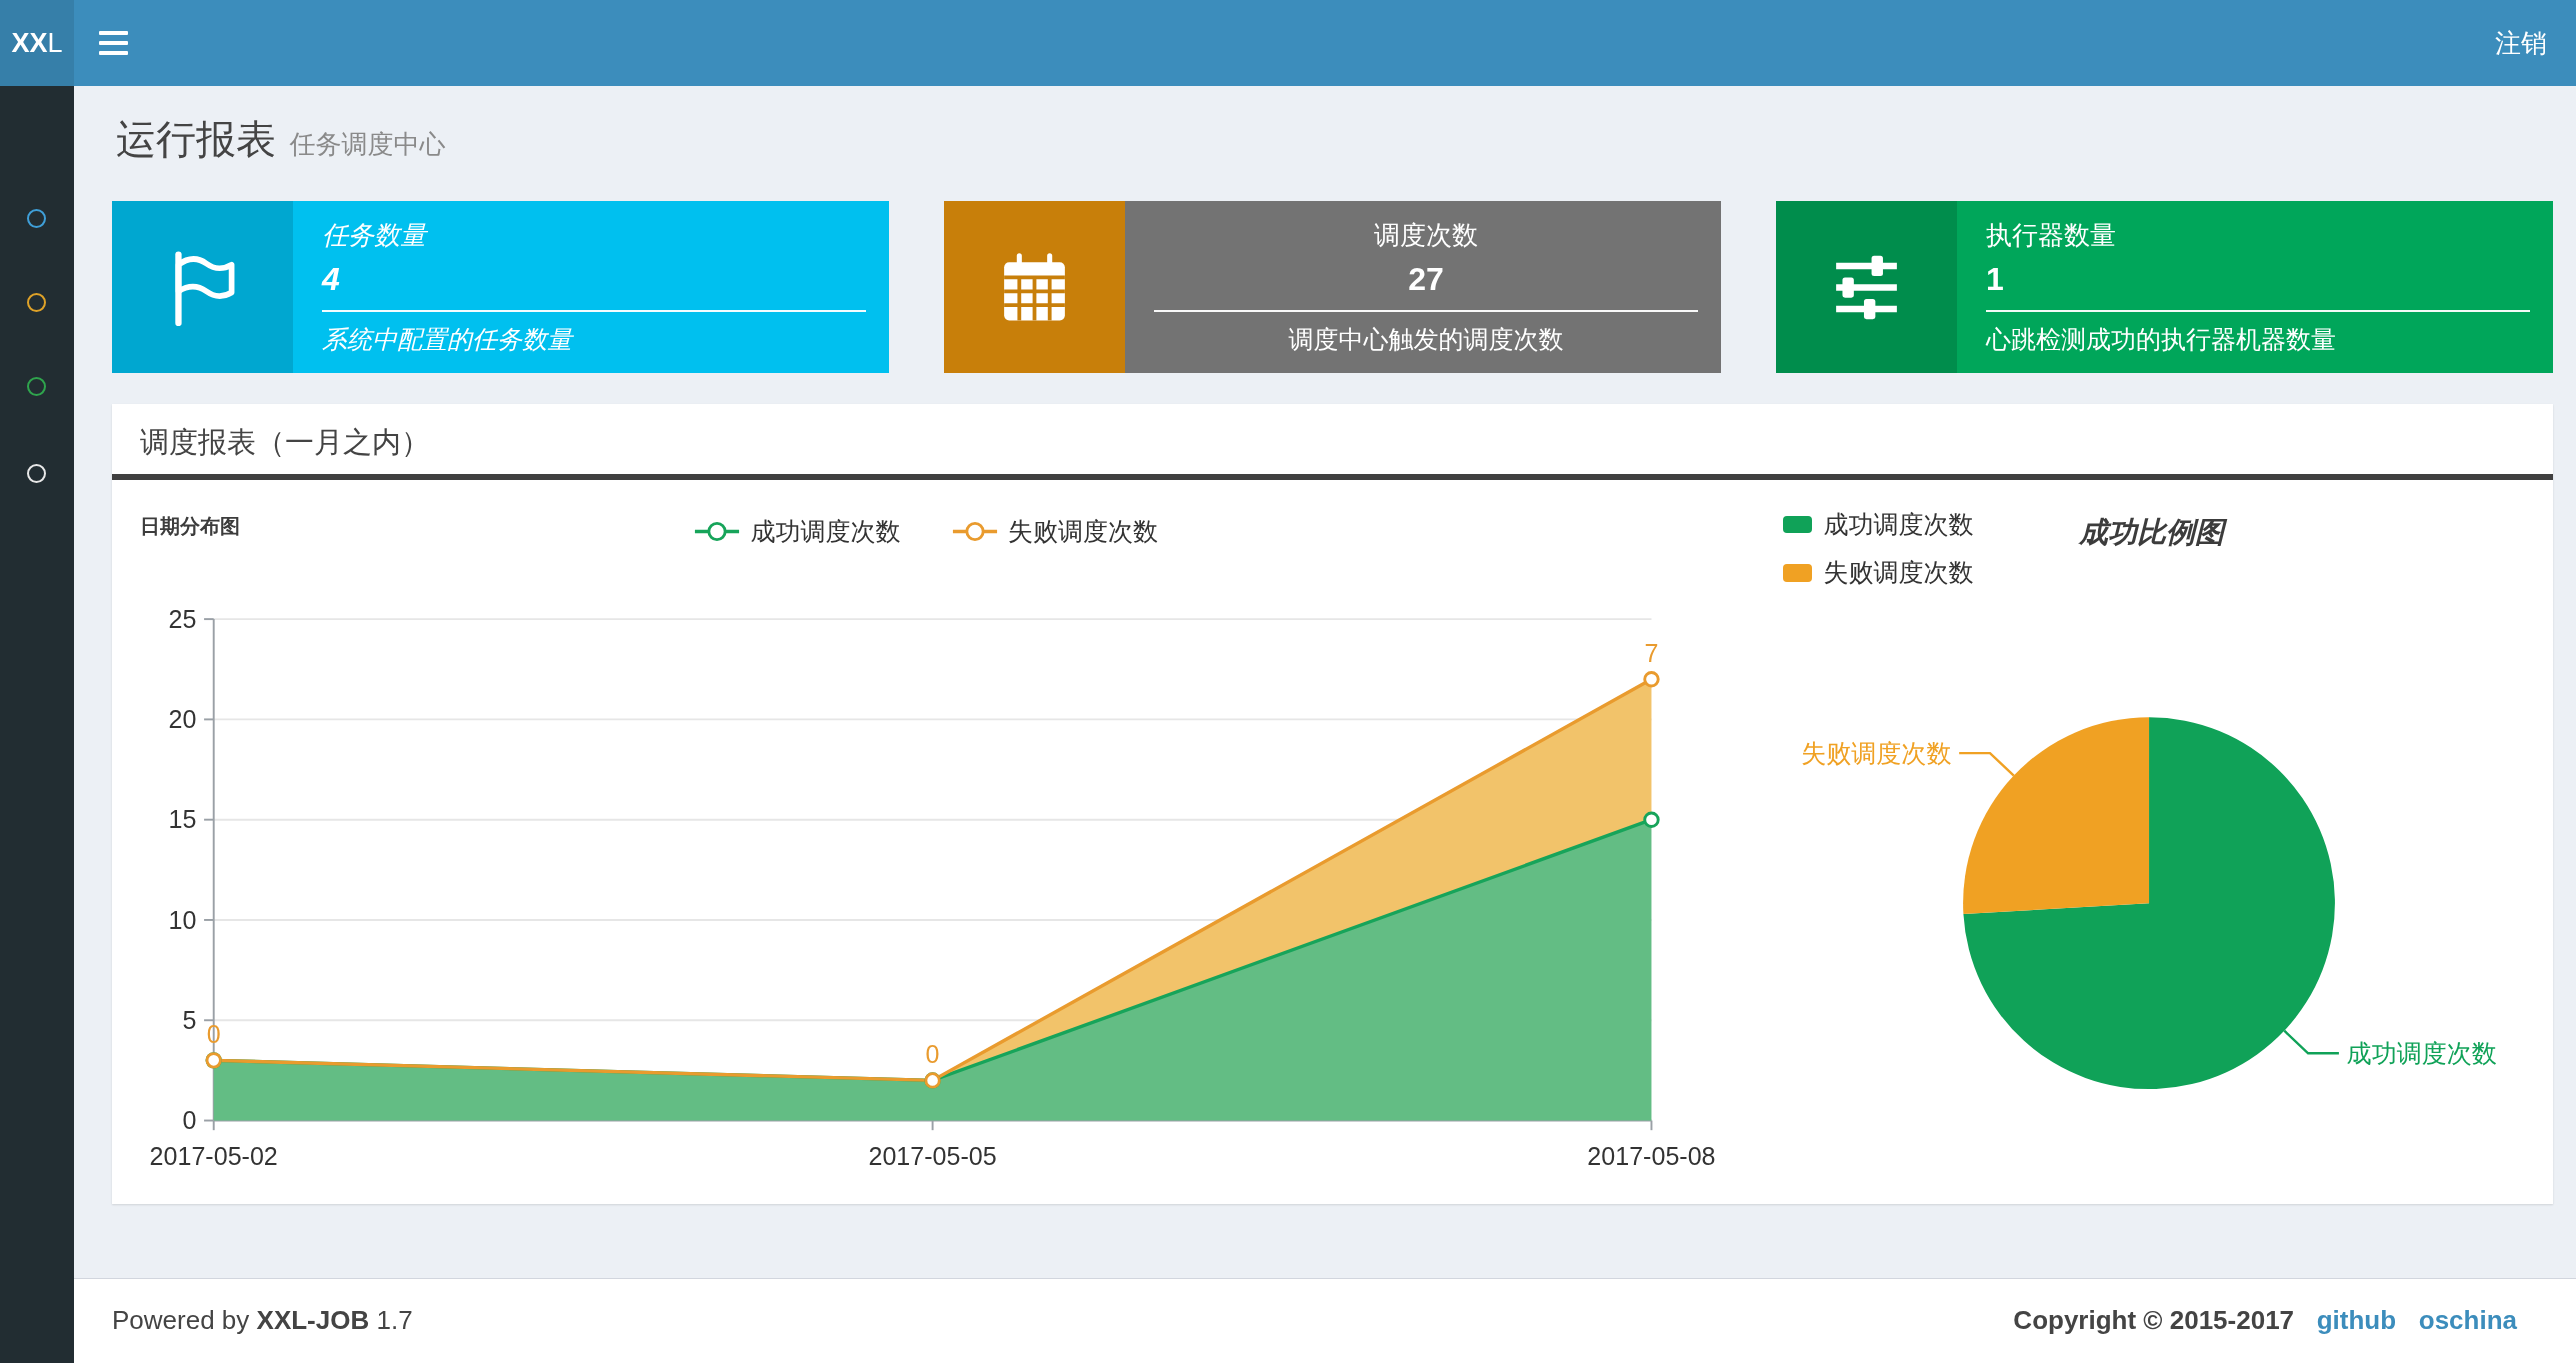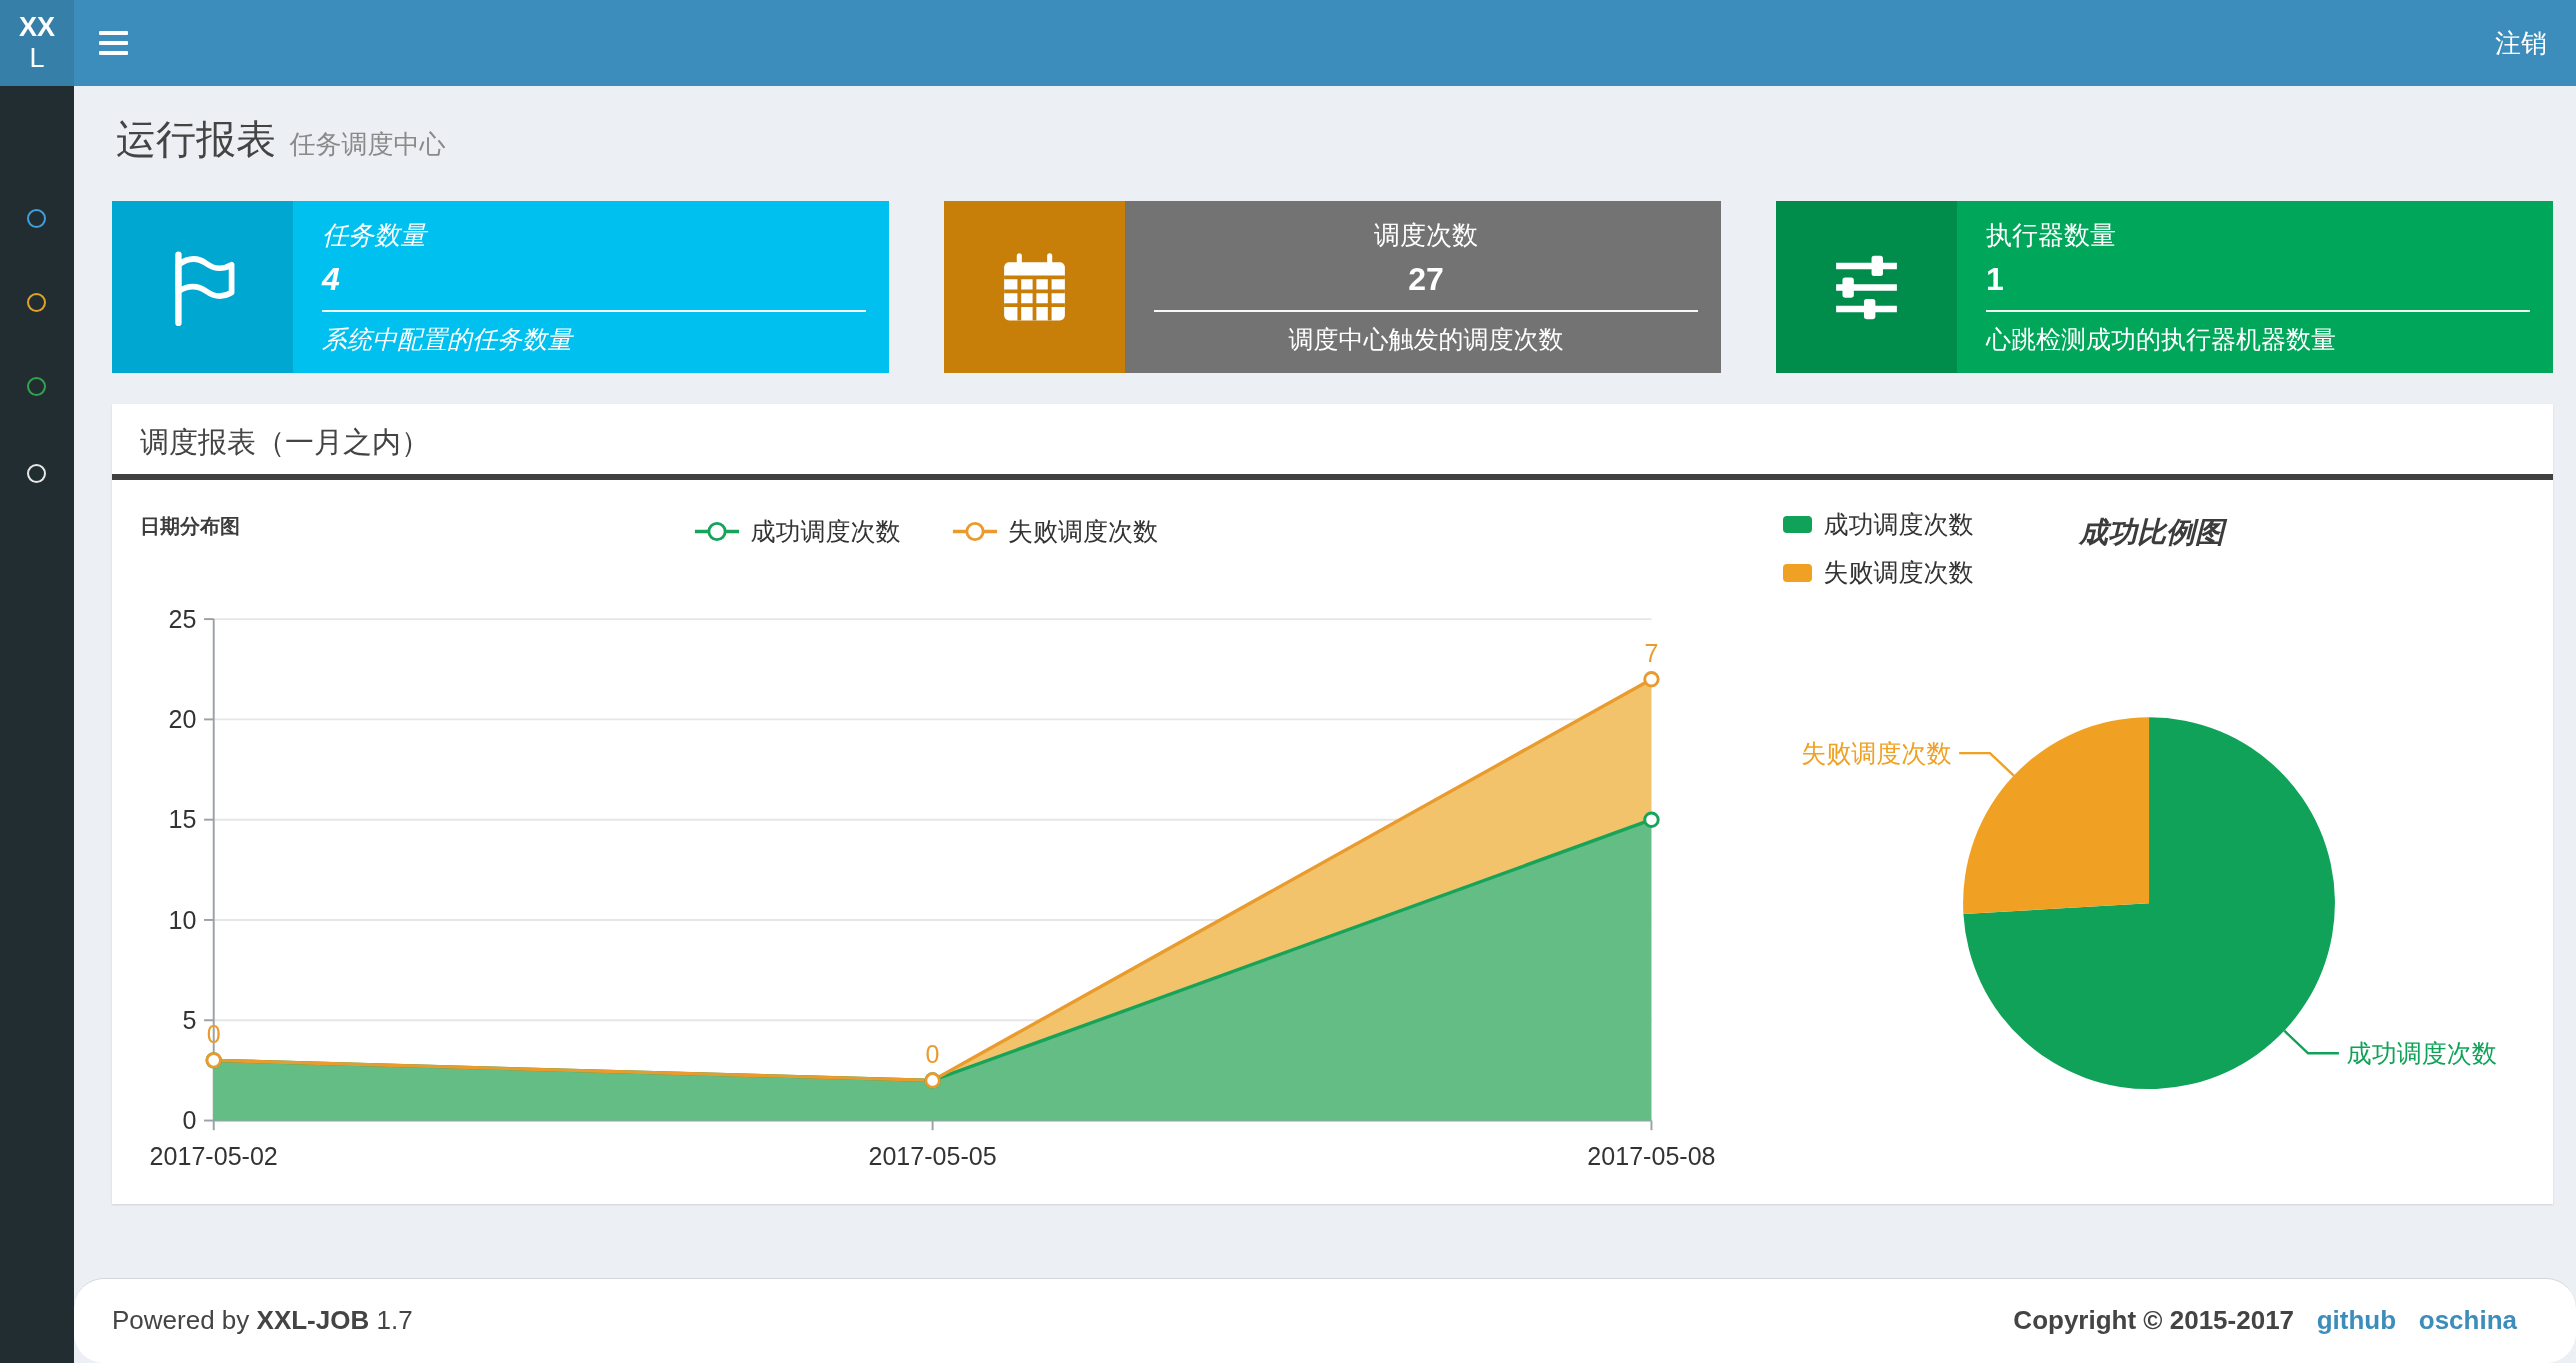--- a/index.html
+++ b/index.html
@@ -6,21 +6,21 @@
   html,body { background:#ecf0f5; }
   .page {
     position:relative; width:2576px; height:1363px; overflow:hidden;
     background:#ecf0f5; font-family:"Liberation Sans", sans-serif; color:#444;
   }
   svg text { font-family:"Liberation Sans", sans-serif; }
 
   
   .navbar { position:absolute; left:0; top:0; width:100%; height:86px; background:#3c8dbc; }
   .logo { position:absolute; left:0; top:0; width:74px; height:86px; background:#367fa9;
-          color:#fff; display:flex; align-items:center; justify-content:center; font-size:27px; cursor:pointer;flex-direction:column;}
+          color:#fff; display:flex; align-items:center; justify-content:center; font-size:27px; cursor:pointer;}
   .logo b { font-weight:700; }
   .logo i { font-style:normal; font-weight:300; }
   .hamburger { position:absolute; left:74px; top:0; width:79px; height:86px;
                display:flex; align-items:center; justify-content:center; cursor:pointer; }
   .bars { width:29px; }
   .bars div { height:3.9px; background:#fff; margin:5.8px 0; border-radius:1px; }
   .logout { position:absolute; right:0; top:0; height:86px; line-height:86px; padding:0 29px;
             color:#fff; font-size:26px; text-decoration:none; cursor:pointer; }
 
   
@@ -61,21 +61,21 @@
 
   .pie-legend { position:absolute; left:1783px; top:508px; display:flex; flex-direction:column; gap:15.4px; }
   .pie-legend .legend-item { gap:11.6px; }
   .swatch { width:29px; height:17.4px; border-radius:3.9px; display:inline-block; }
 
   #line-chart { position:absolute; left:125px;  top:593px; }
   #pie-chart  { position:absolute; left:1745px; top:593px; }
 
   
   .footer { position:absolute; left:74px; right:0; top:1278px; height:85px; background:#fff;
-            border-top:1px solid #d2d6de; font-size:26px; color:#444;border-radius:30px; }
+            border-top:1px solid #d2d6de; font-size:26px; color:#444; }
   .footer-left  { position:absolute; left:38px;  line-height:83px; }
   .footer-right { position:absolute; right:59px; line-height:83px; font-weight:700; }
   .footer a { color:#3c8dbc; text-decoration:none; font-weight:700; margin-left:15.4px; cursor:pointer; }
 </style>
 </head>
 <body>
 
 <div class="page">
 
   <header class="navbar">

